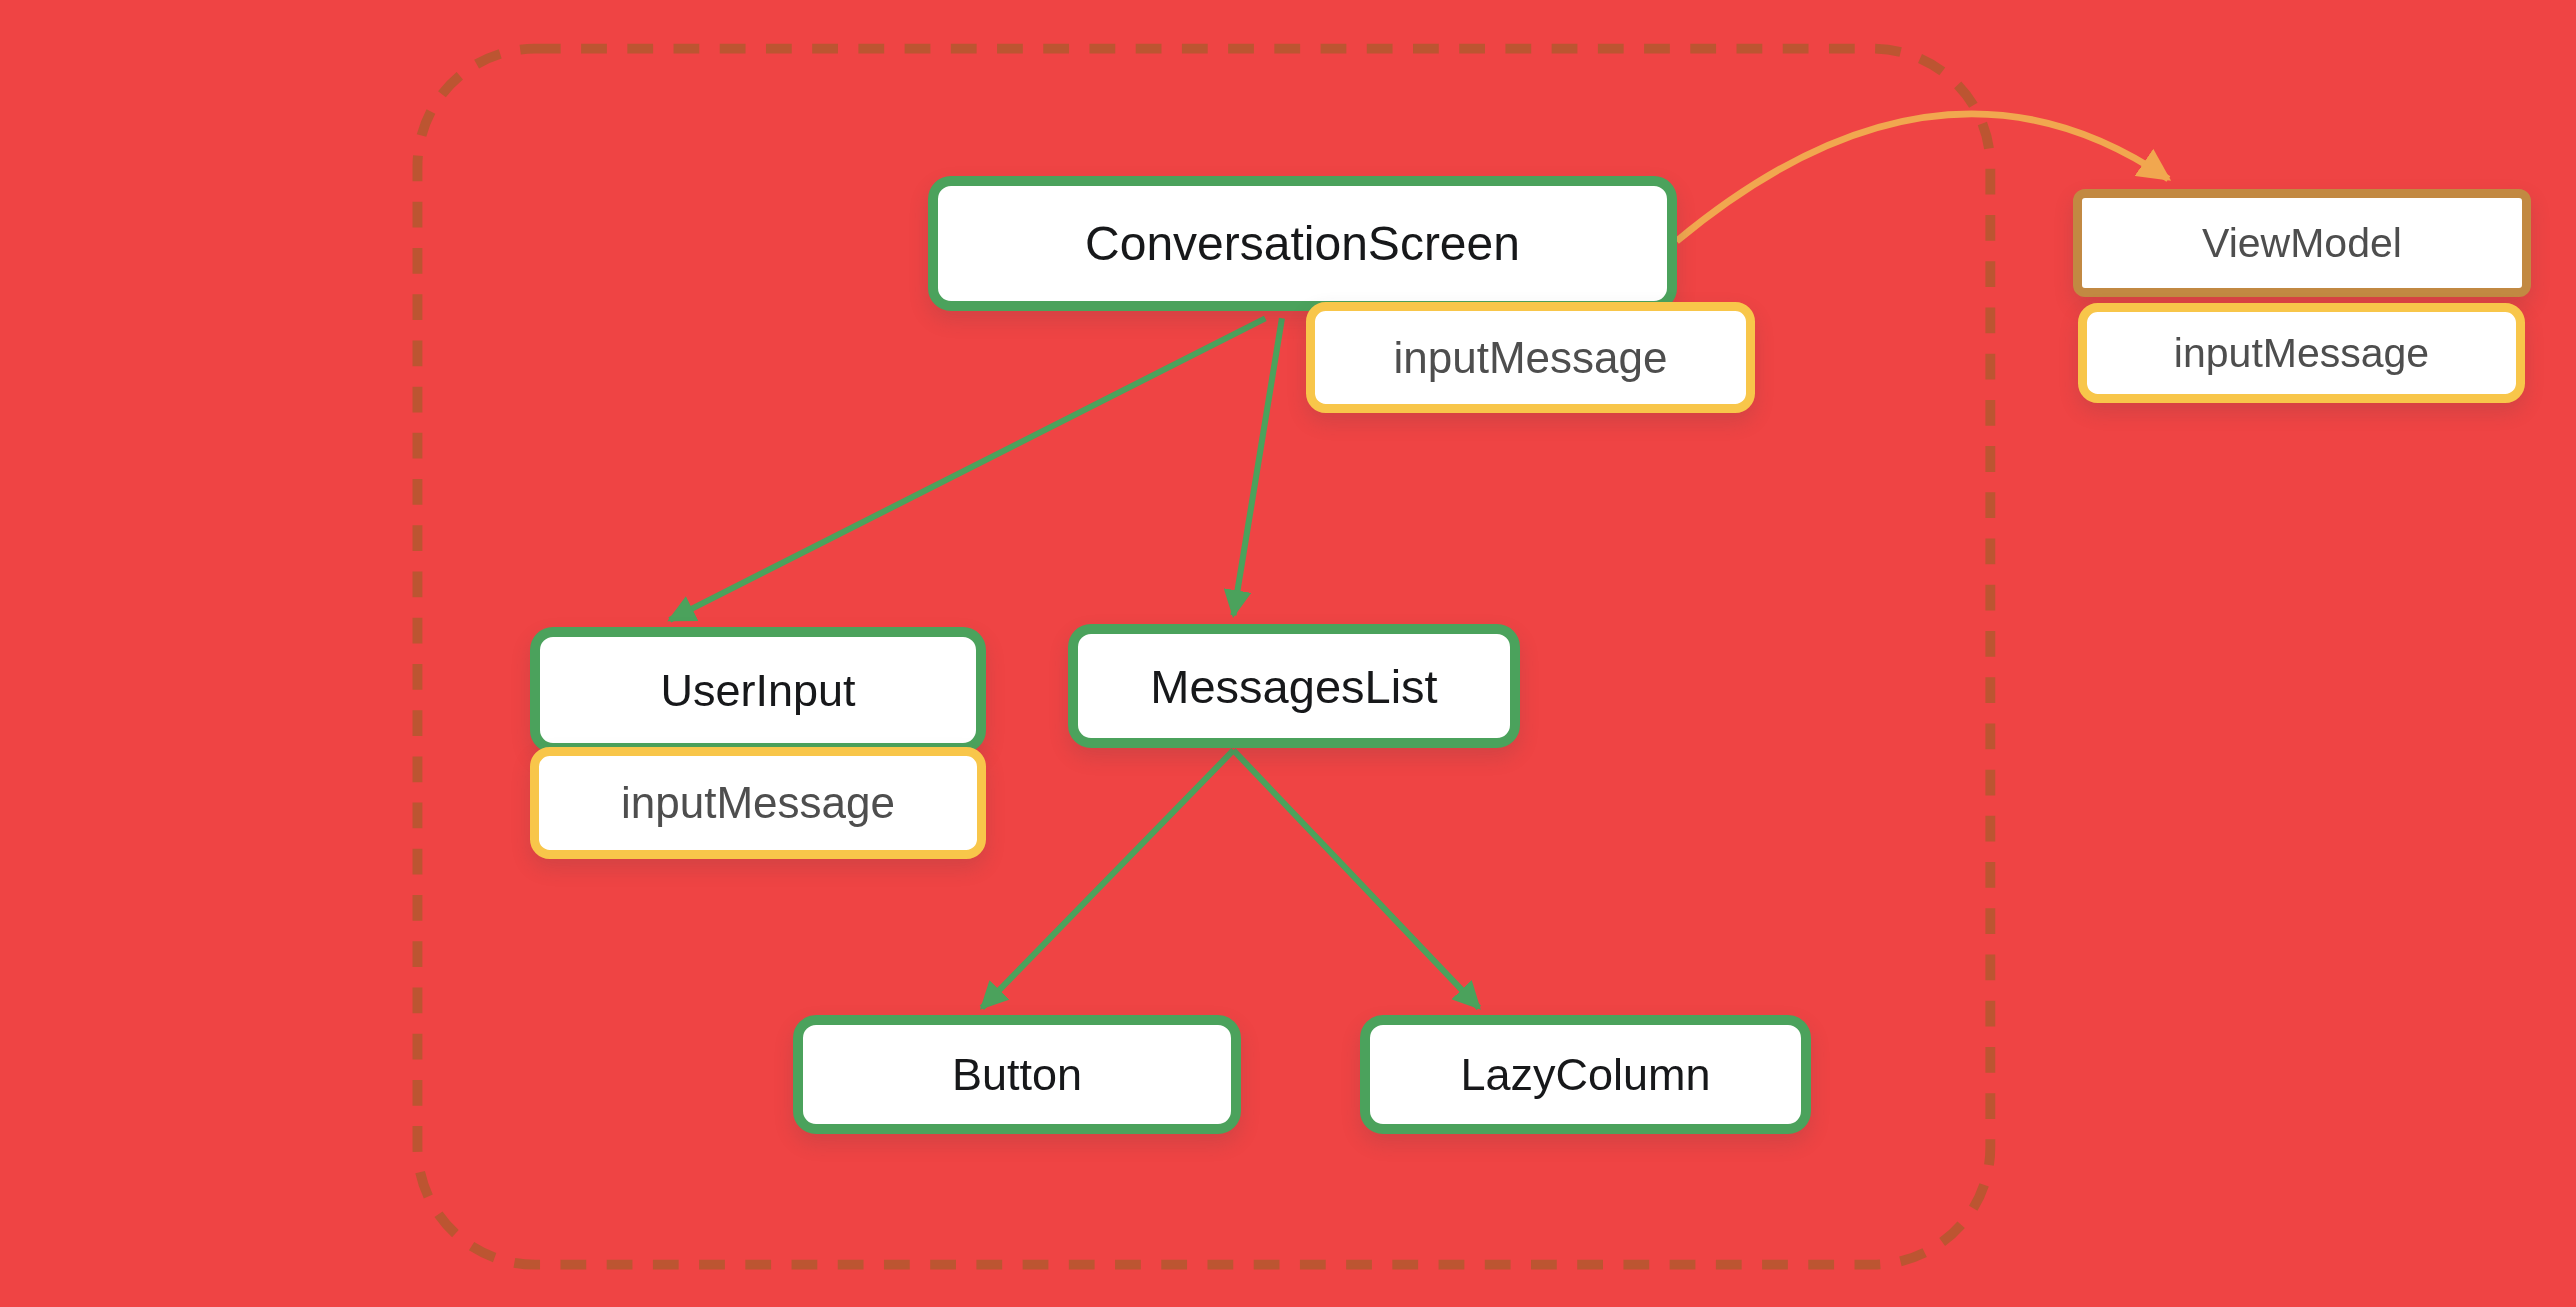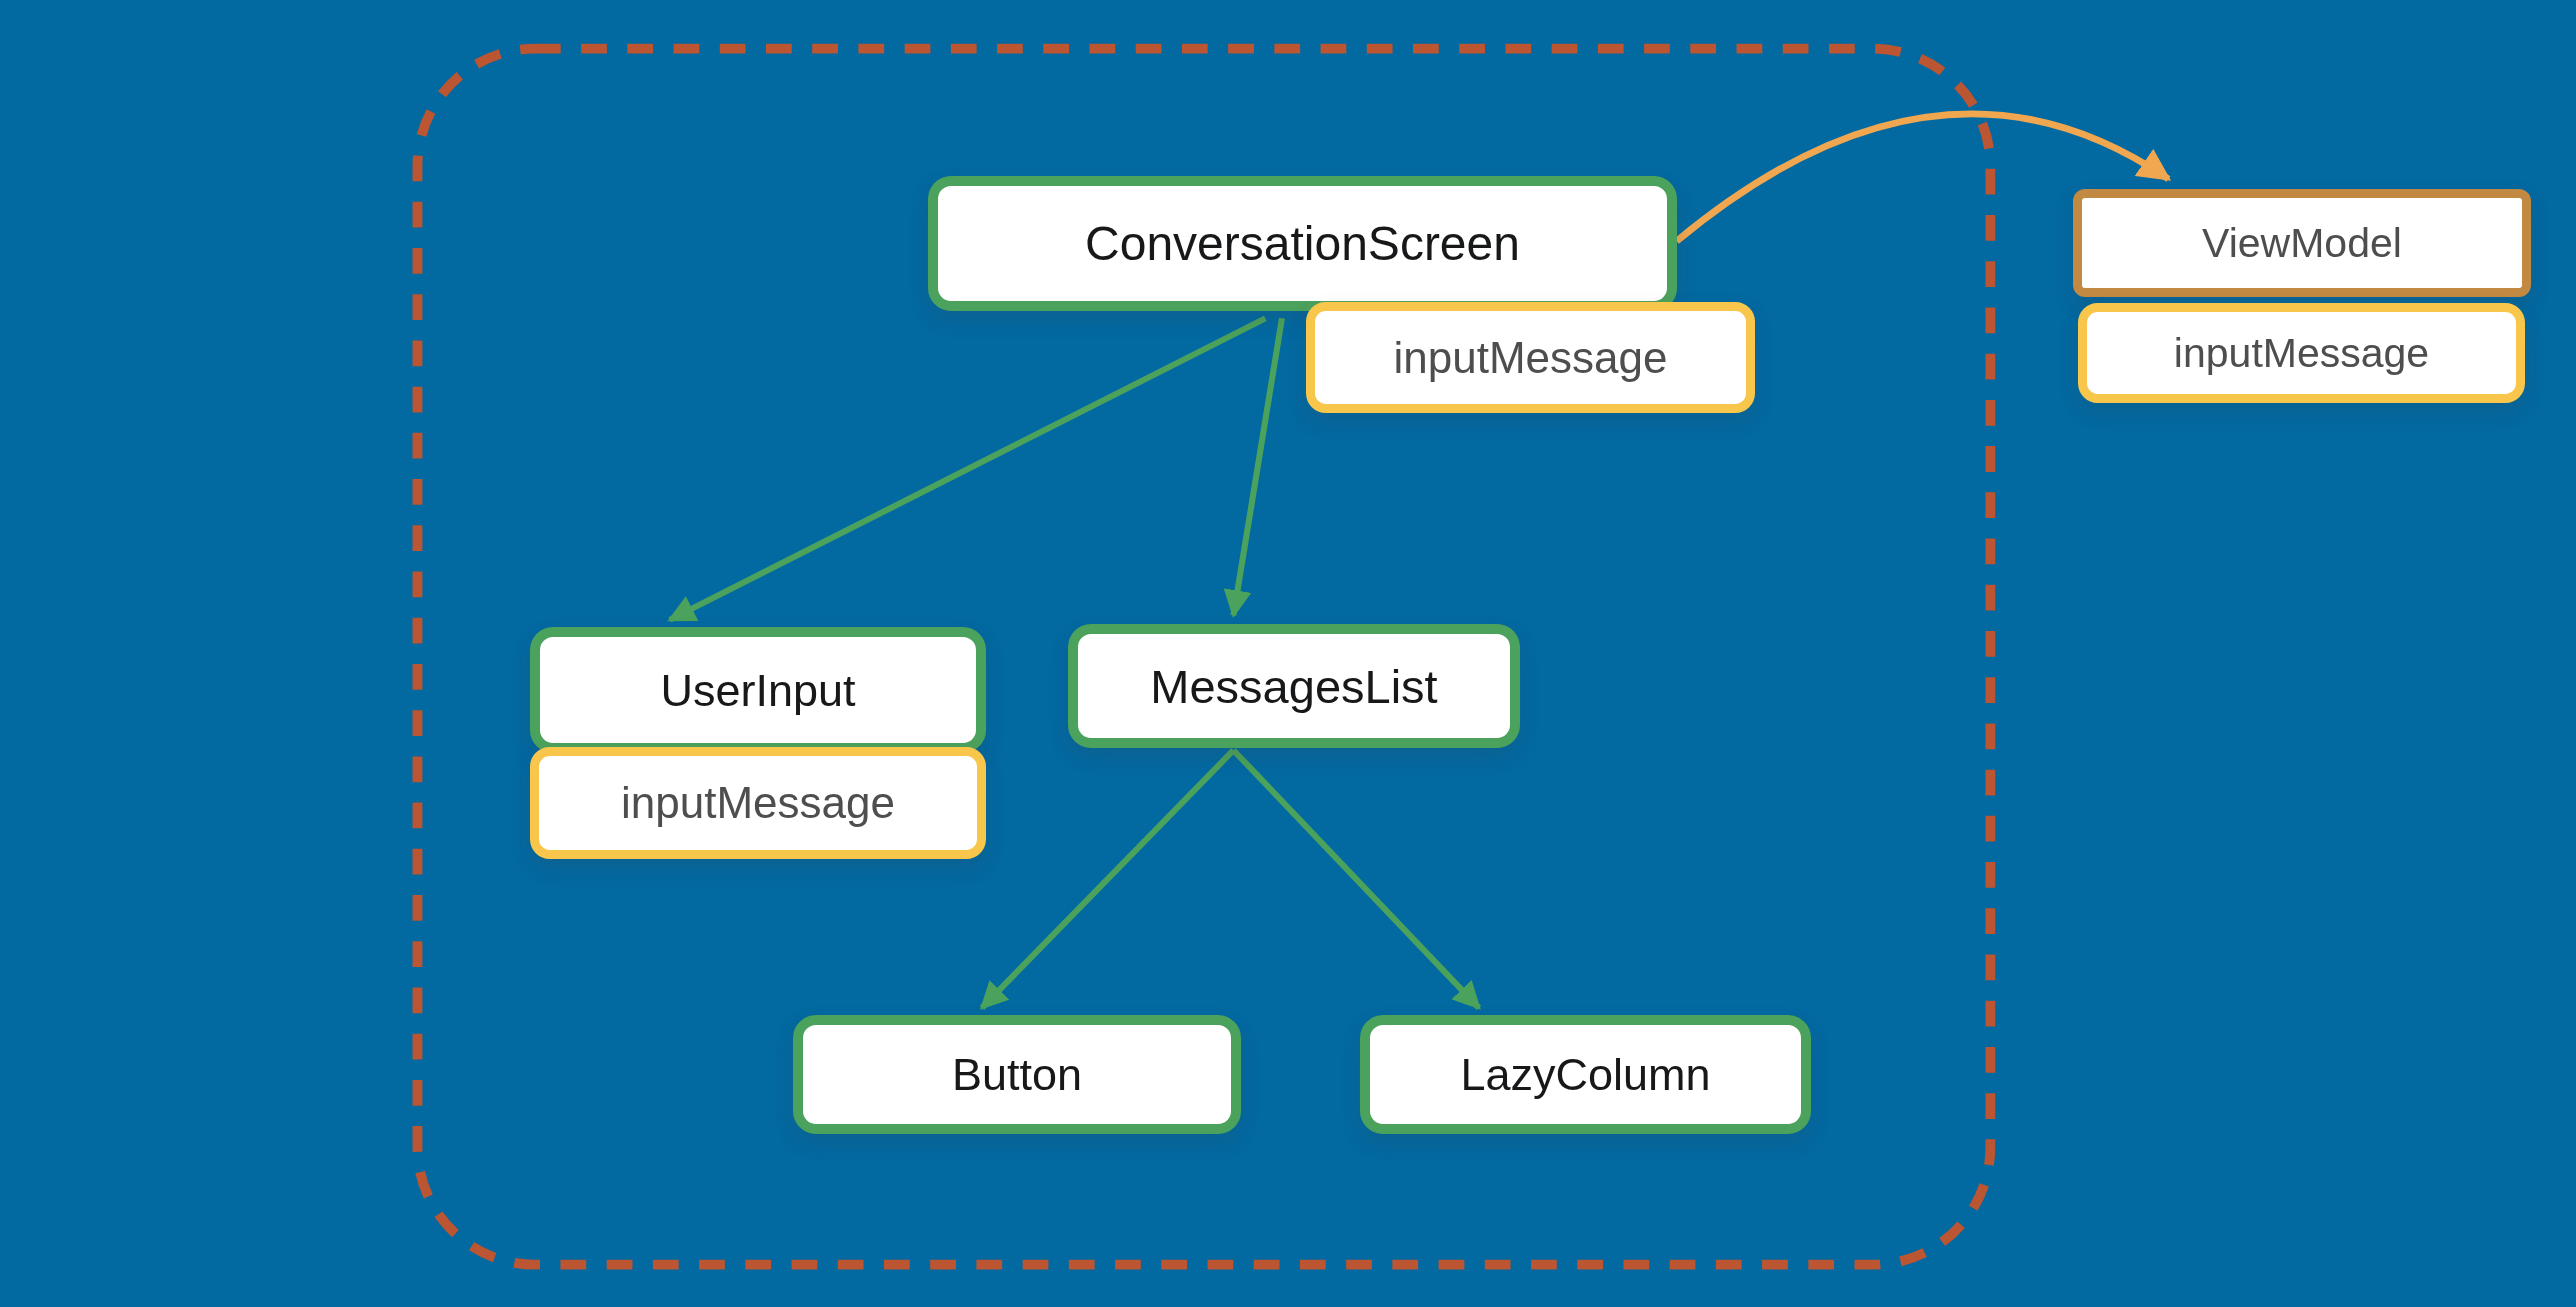--- a/index.html
+++ b/index.html
@@ -8,21 +8,21 @@
     --brown:#C28942;
     --orange:#F1A74F;
     --brick:#BC5531;
     --gray-text:#4E4E4E;
     --dark-text:#17181A;
   }
   html,body{margin:0;padding:0;background:#ffffff;}
   #canvas{
     position:relative;
     width:2576px;height:1308px;
-    background:#0369a1;
+    background:#ef4444;
     overflow:hidden;
     font-family:"Liberation Sans", sans-serif;
     text-align:center;
   }
   #edge-layer{position:absolute;left:0;top:0;width:2576px;height:1308px;z-index:1;}
   .node{
     position:absolute;
     background:#ffffff;
     display:flex;align-items:center;justify-content:center;
     box-sizing:border-box;

